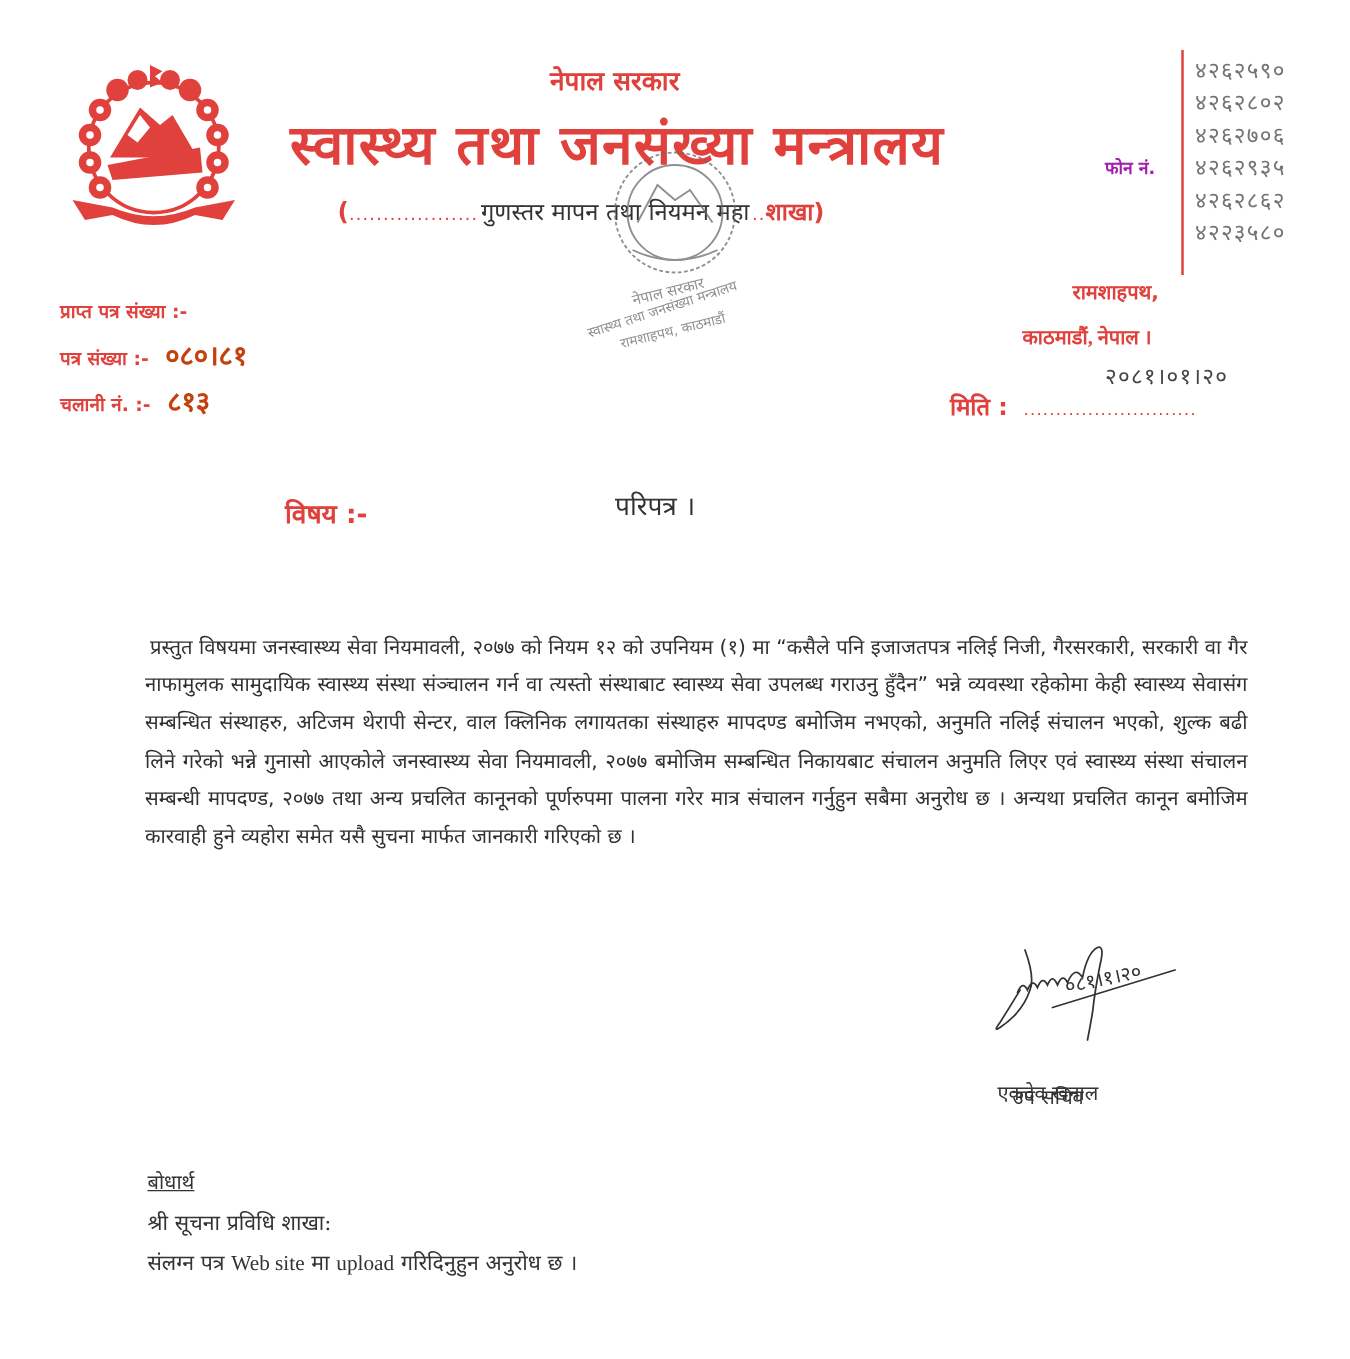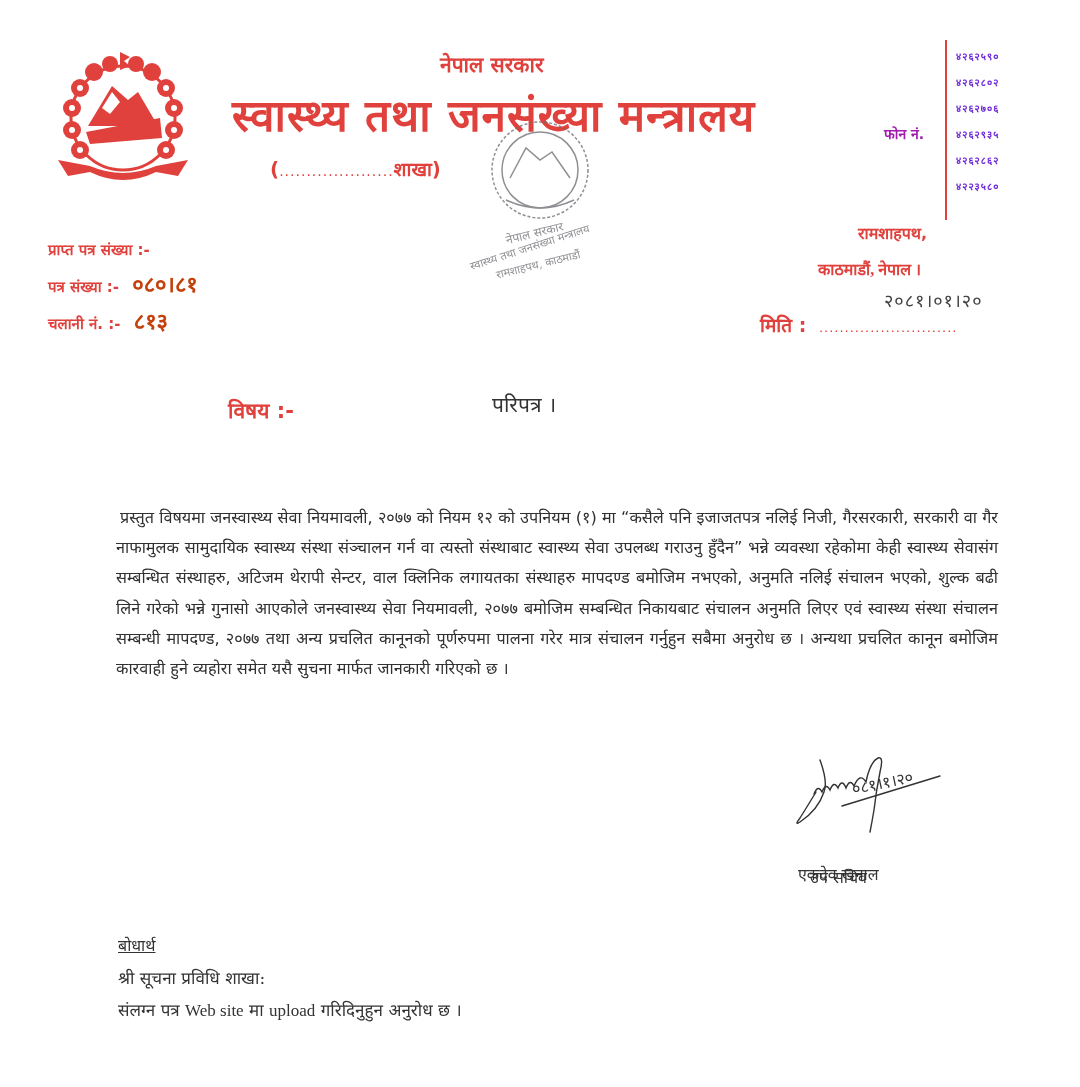--- a/index.html
+++ b/index.html
@@ -20,21 +20,21 @@
     .branch-row .dots { color: #e0413c; letter-spacing: 1px; font-size: 14px; }
     .branch-row .branch-text { margin: 0 2px; }
     .branch-row .shakha { color: #e0413c; font-weight: bold; font-size: 19px; }
 
     
     .stamp { left: 460px; top: 108px; width: 160px; height: 170px; opacity: 0.75; }
 
     
     .phone-label { left: 884px; top: 124px; font-size: 14px; font-weight: bold; color: #a21caf; }
     .phone-bar { left: 945px; top: 40px; width: 2px; height: 180px; background: #e0413c; }
-    .phone-list { left: 956px; top: 44px; font-size: 10px; font-weight: bold; color: #6d28d9; line-height: 26px; letter-spacing: 1px; }
+    .phone-list { left: 956px; top: 44px; font-size: 18px; font-weight: normal; color: #737373; line-height: 26px; letter-spacing: 1px; }
 
     
     .addr1 { left: 858px; top: 222px; font-size: 16px; font-weight: bold; color: #e0413c; }
     .addr2 { left: 818px; top: 258px; font-size: 16px; font-weight: bold; color: #e0413c; font-family: Liberation Serif, serif; }
 
     
     .ref { left: 48px; font-size: 15px; font-weight: bold; color: #e0413c; white-space: nowrap; }
     .ref .hand { color: #c2410c; font-weight: bold; font-family: "DejaVu Serif", serif; font-size: 22px; margin-left: 8px; }
     .ref1 { top: 234px; }
     .ref2 { top: 268px; }
@@ -112,20 +112,21 @@
         <circle cx="116" cy="102" r="3"></circle>
     </g>
   </svg>
 </div>
 
 <div class="abs gov">नेपाल सरकार</div>
 <div class="abs ministry">स्वास्थ्य तथा जनसंख्या मन्त्रालय</div>
 <div class="abs branch-row">
   <span class="paren">(</span>
   <span class="dots">...................</span>
+  <span class="branch-text">गुणस्तर मापन तथा नियमन महा</span>
   <span class="dots">..</span>
   <span class="shakha">शाखा)</span>
 </div>
 
 <div class="abs stamp">
   <svg width="160" height="170" viewBox="0 0 160 170">
     <g fill="none" stroke="#6a6a70" stroke-width="1.5">
       <circle cx="80" cy="62" r="48" stroke-dasharray="3 2"></circle>
       <circle cx="80" cy="62" r="38"></circle>
       <polyline points="50,70 66,40 80,52 92,44 110,70"></polyline>

